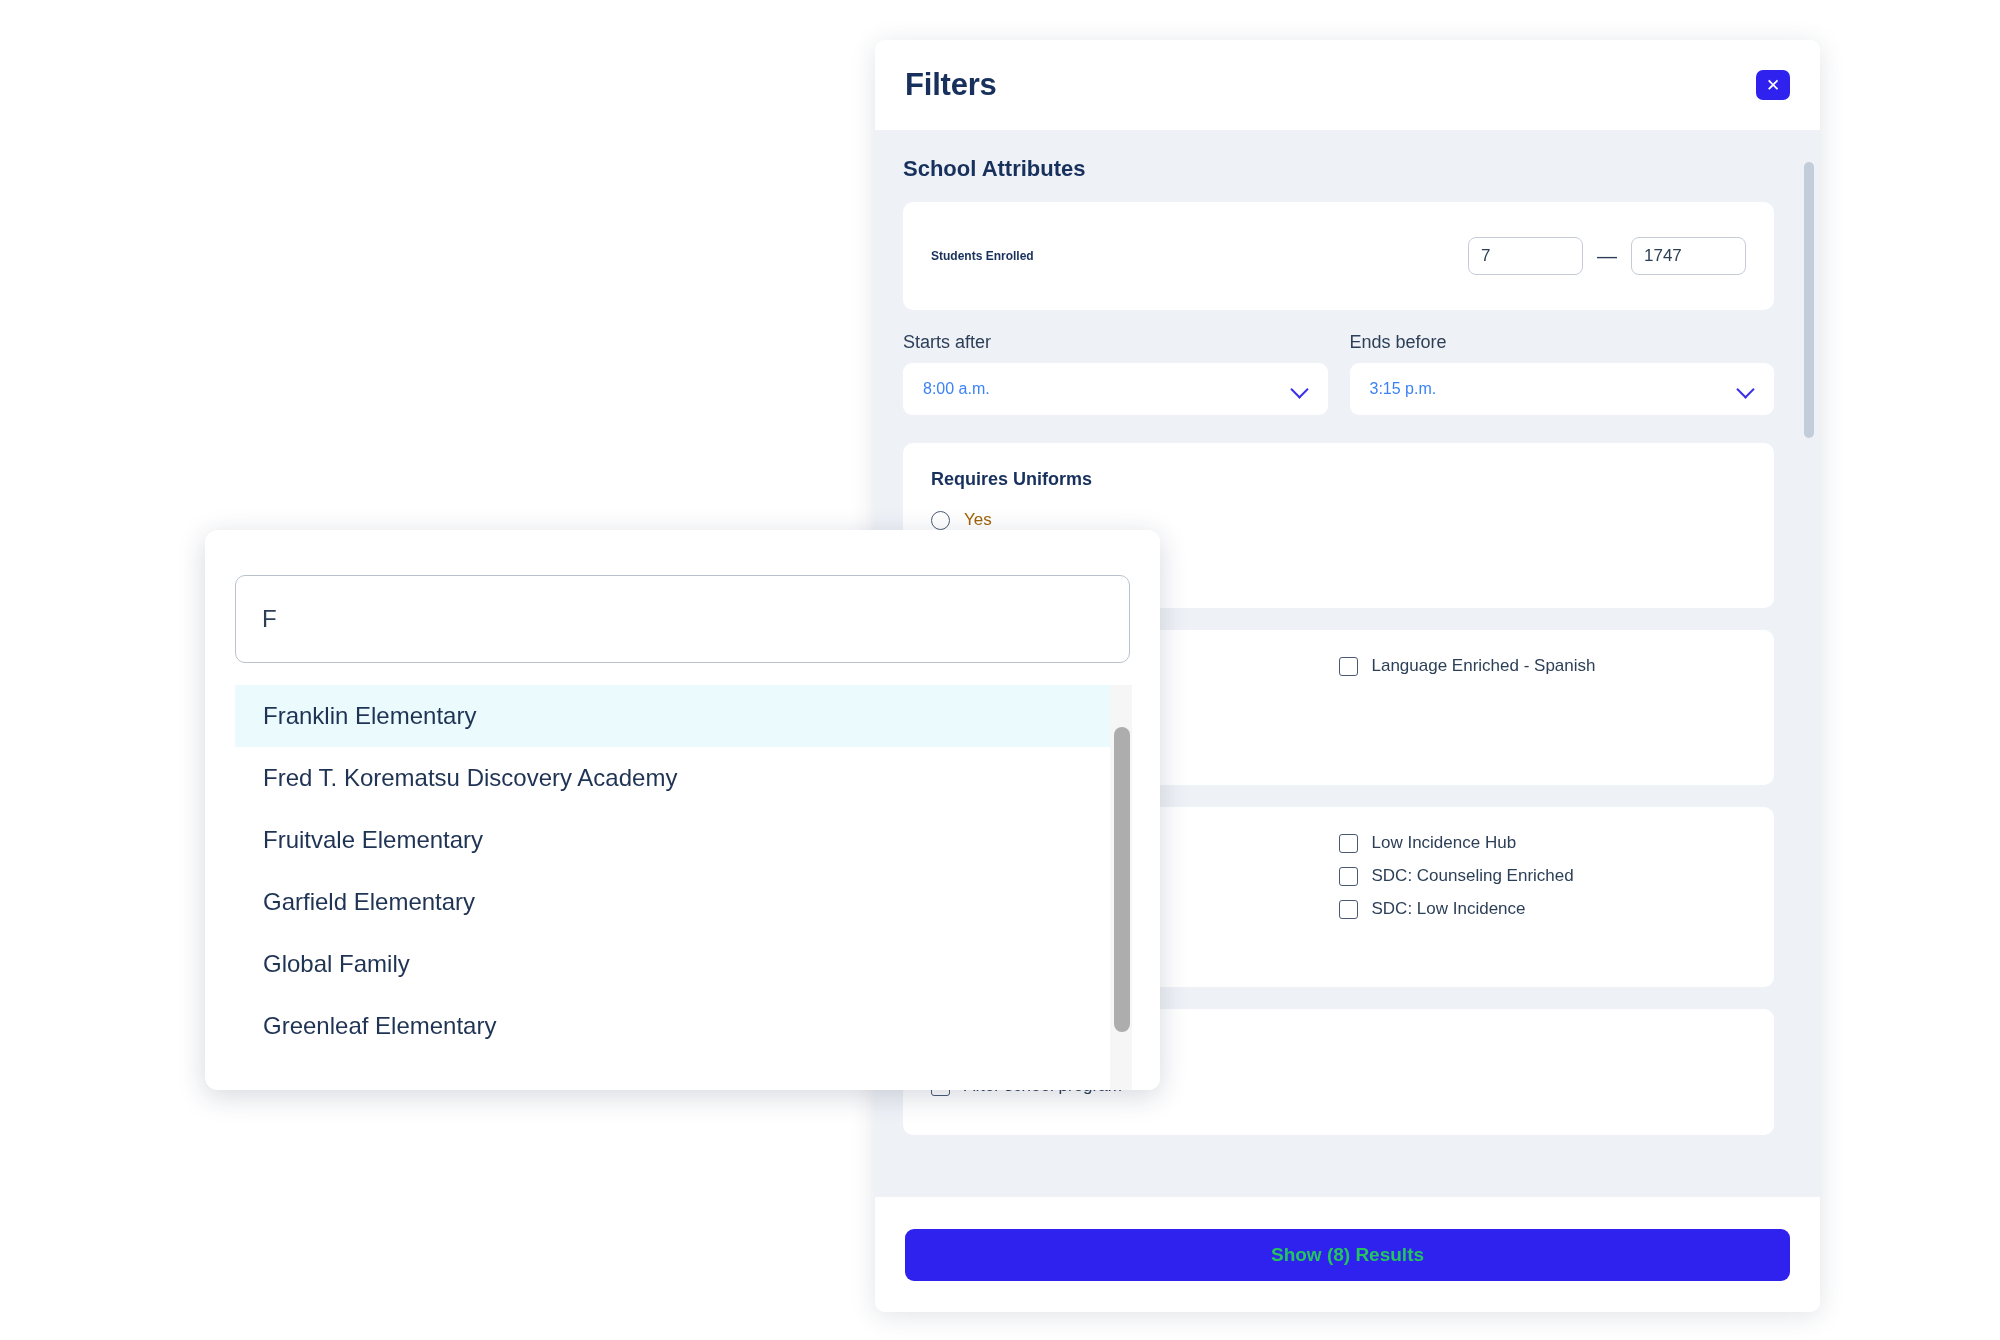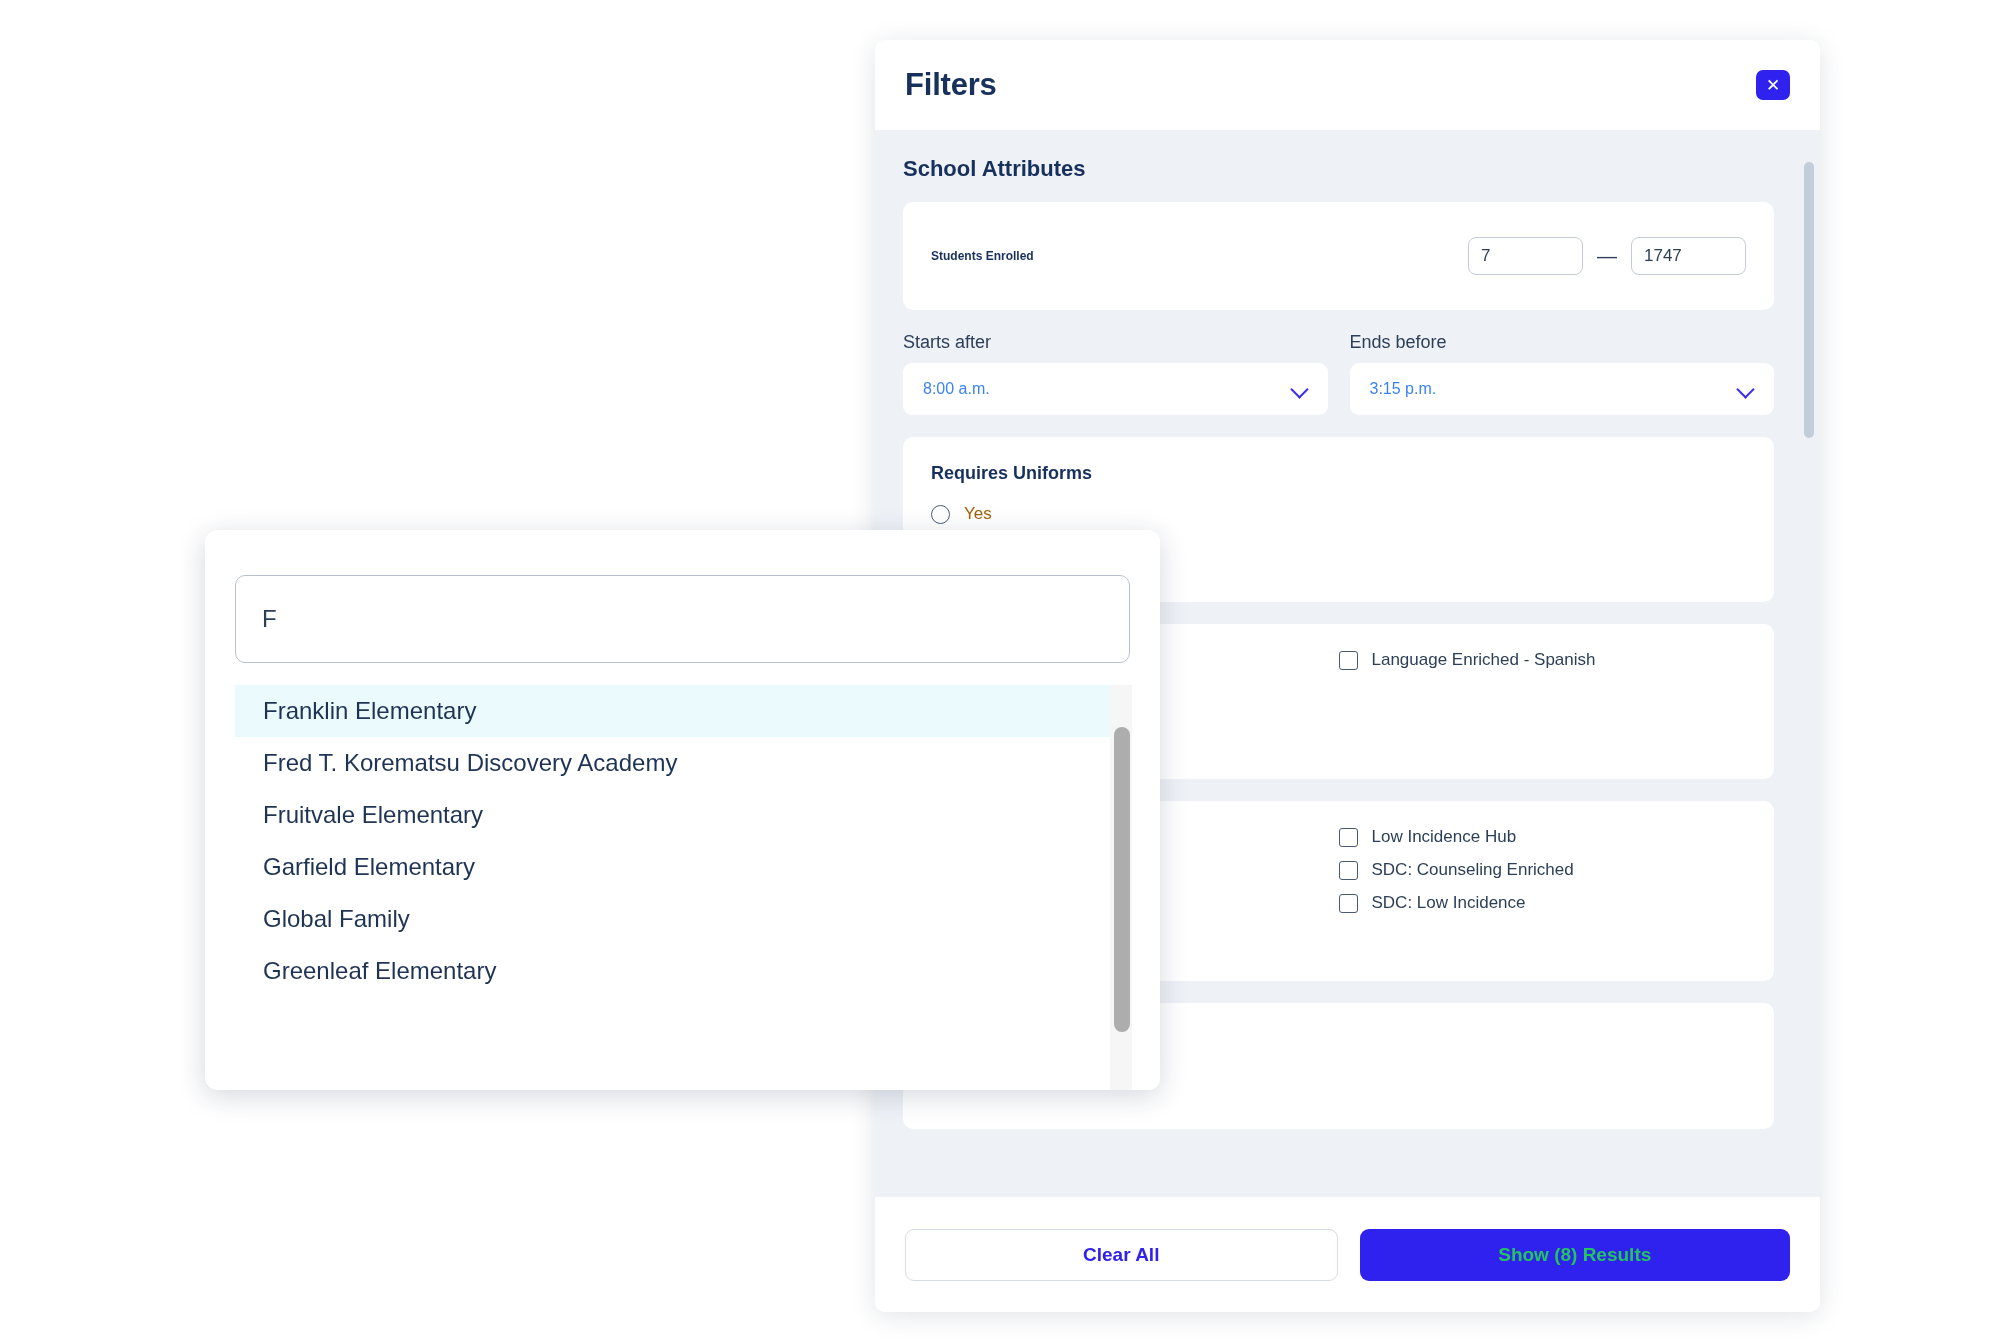--- a/index.html
+++ b/index.html
@@ -77,21 +77,21 @@
     font-family:"Liberation Sans", sans-serif; background:#fff;
     outline:none;
   }
   #suggestion-list {
     position:absolute; left:30px; top:155px;
     width:895px; height:406px;
     background:#ffffff;
     overflow:hidden;
   }
   .suggestion {
-    height:52px; display:flex; align-items:center;
+    height:62px; display:flex; align-items:center;
     padding-left:28px; font-size:24px; color:#1f3354;
     font-family:"Liberation Sans", sans-serif; cursor:pointer;
     background:#ffffff;
   }
   .suggestion.active { background:#eafafd; }
   
   .dd-track {
     position:absolute; right:28px; top:155px; width:22px; height:406px;
     background:#f6f6f6;
   }
@@ -157,21 +157,21 @@
     padding:0 20px; cursor:pointer;
   }
   .select-value { font-size:16px; color:#3b82f6; }
   .chev { width:16px; height:16px; position:relative; }
   .chev::after{
     content:""; position:absolute; left:1px; top:2px; width:11px; height:11px;
     border-right:2.4px solid #3b30e8; border-bottom:2.4px solid #3b30e8;
     transform:rotate(45deg);
   }
 
-  .uniform-card { margin-top:22px; min-height:160px; }
+  .uniform-card { margin-top:28px; min-height:160px; }
   .sub-heading { font-size:18px; font-weight:bold; color:#18305c; margin-bottom:20px; }
   .radio-row { display:flex; align-items:center; gap:14px; margin-bottom:16px; }
   .radio {
     width:19px; height:19px; border:1.6px solid #4a5a74; border-radius:50%; flex:0 0 auto;
   }
   .radio.accent { border-color:#4b43d6; }
   .radio-label { font-size:17px; color:#a16207; }
 
   .chk-card { margin-top:22px; }
   .chk-grid { display:flex; }
@@ -348,21 +348,20 @@
           </div>
         </div>
 
       </div>
 
       <div id="panel-scroll-track"></div>
       <div id="panel-scroll-thumb"></div>
     </div>
 
     <div id="filter-footer">
-      <button id="clear-all">Clear All</button>
       <button id="show-results">Show (8) Results</button>
     </div>
   </div>
 
   <div id="search-card">
     <div id="search-card-inner">
       <div class="card-white-top"></div>
       <div class="card-white-left"></div>
       <div class="card-white-right"></div>
 

